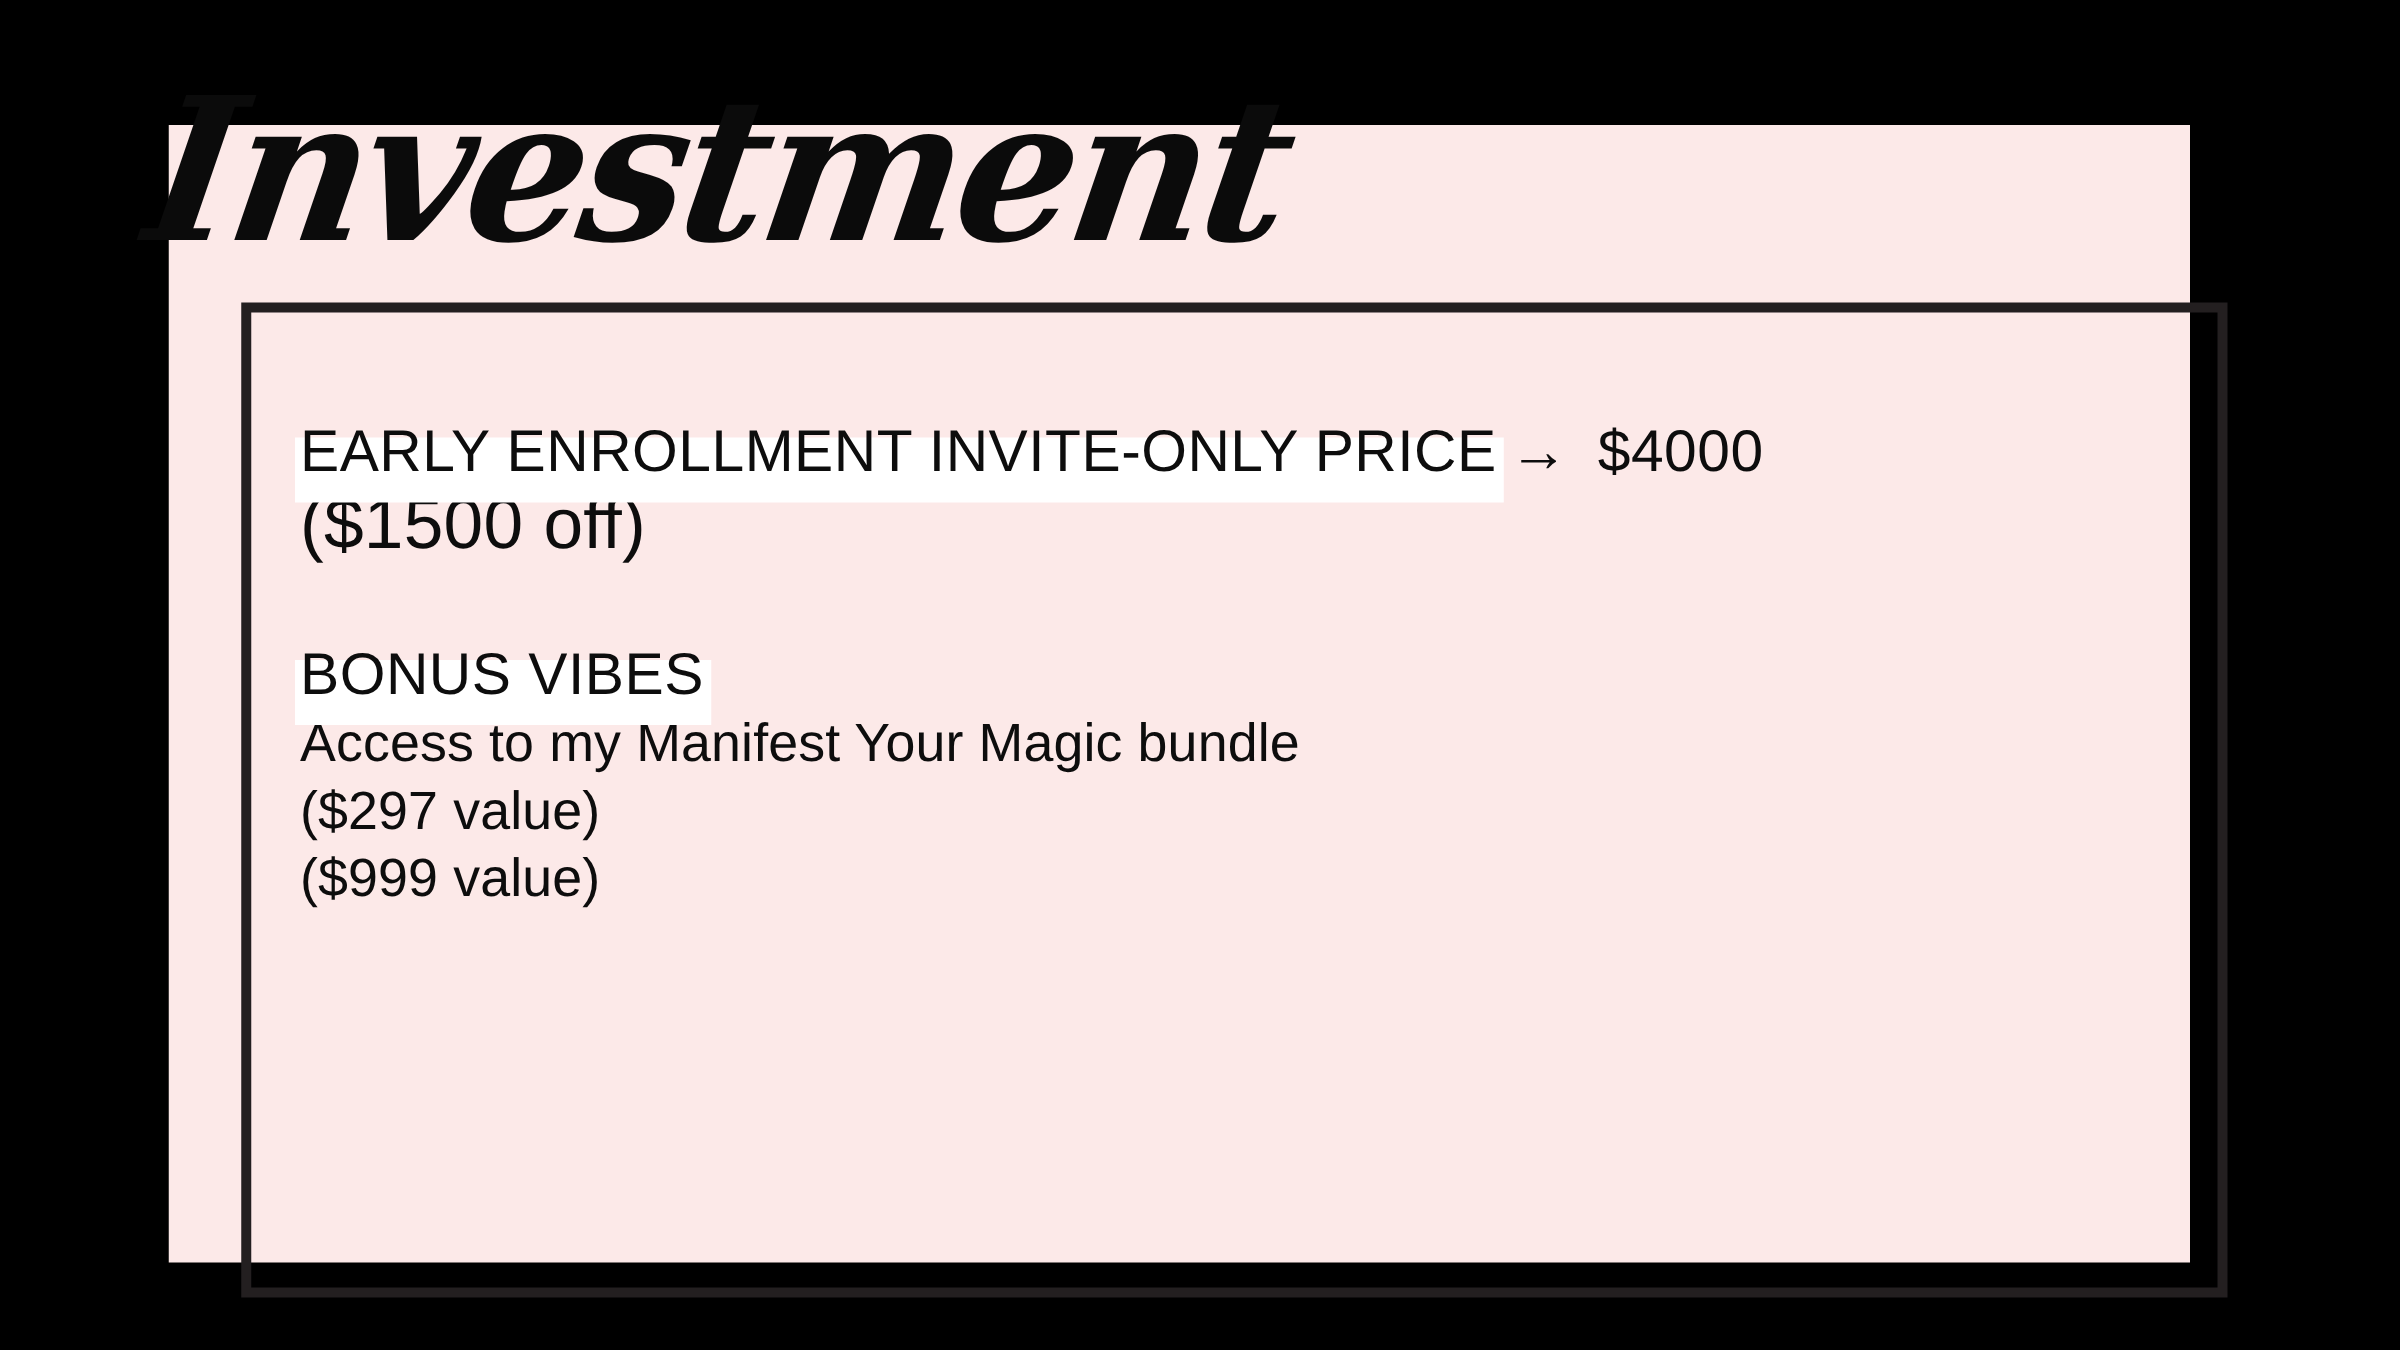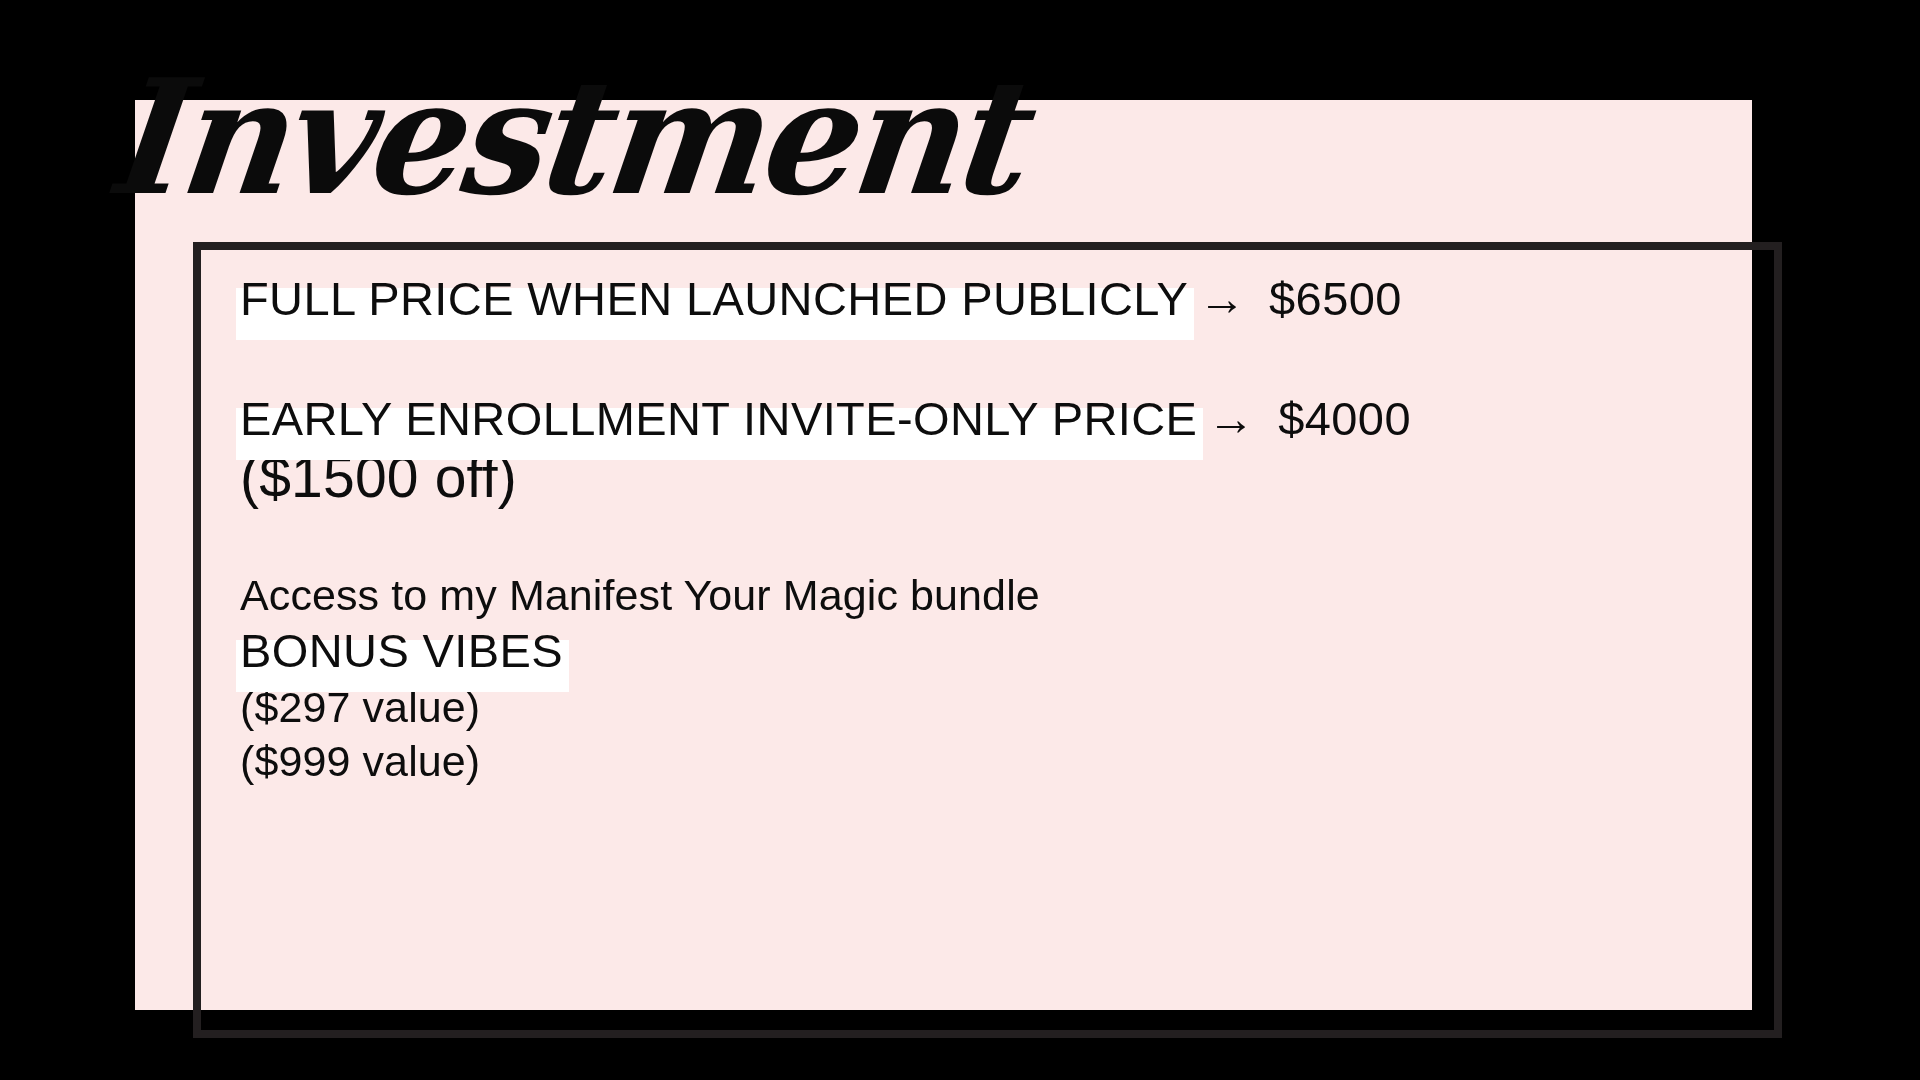--- a/index.html
+++ b/index.html
@@ -104,35 +104,32 @@
 <div id="stage">
 
   <div id="pink-panel"></div>
 
   <div id="title">Investment</div>
 
   <div id="frame"></div>
 
   <div id="content">
 
-    <div class="line hl-row">
-      <span class="hl">FULL PRICE WHEN LAUNCHED PUBLICLY</span><span class="after">→</span> <span class="after">$6500</span>
-    </div>
 
     <div class="spacer-lg"></div>
 
     <div class="line hl-row">
       <span class="hl">EARLY ENROLLMENT INVITE-ONLY PRICE</span><span class="after">→</span> <span class="after">$4000</span>
     </div>
     <div class="line sub-row">($1500 off)</div>
 
     <div class="spacer-md"></div>
 
-    <div class="line sub-row bonus-item">Access to my Manifest Your Magic bundle</div>
-
     <div class="line hl-row">
       <span class="hl">BONUS VIBES</span>
     </div>
+
+    <div class="line sub-row bonus-item">Access to my Manifest Your Magic bundle</div>
     <div class="line sub-row bonus-item">($297 value)</div>
     <div class="line sub-row bonus-item">($999 value)</div>
 
   </div>
 </div>
 
 </body></html>

